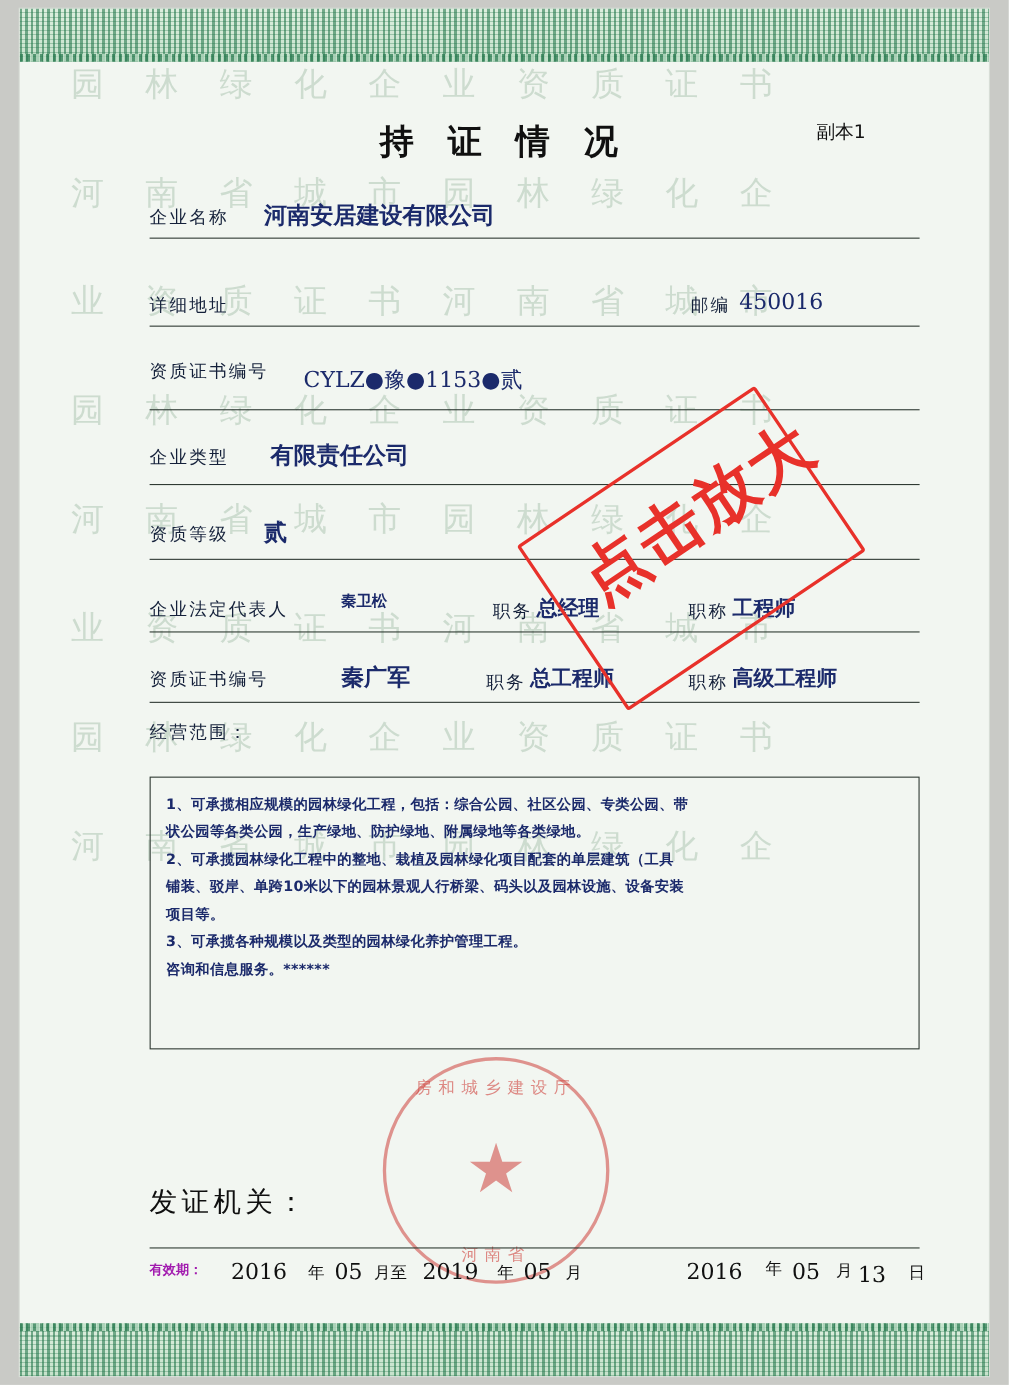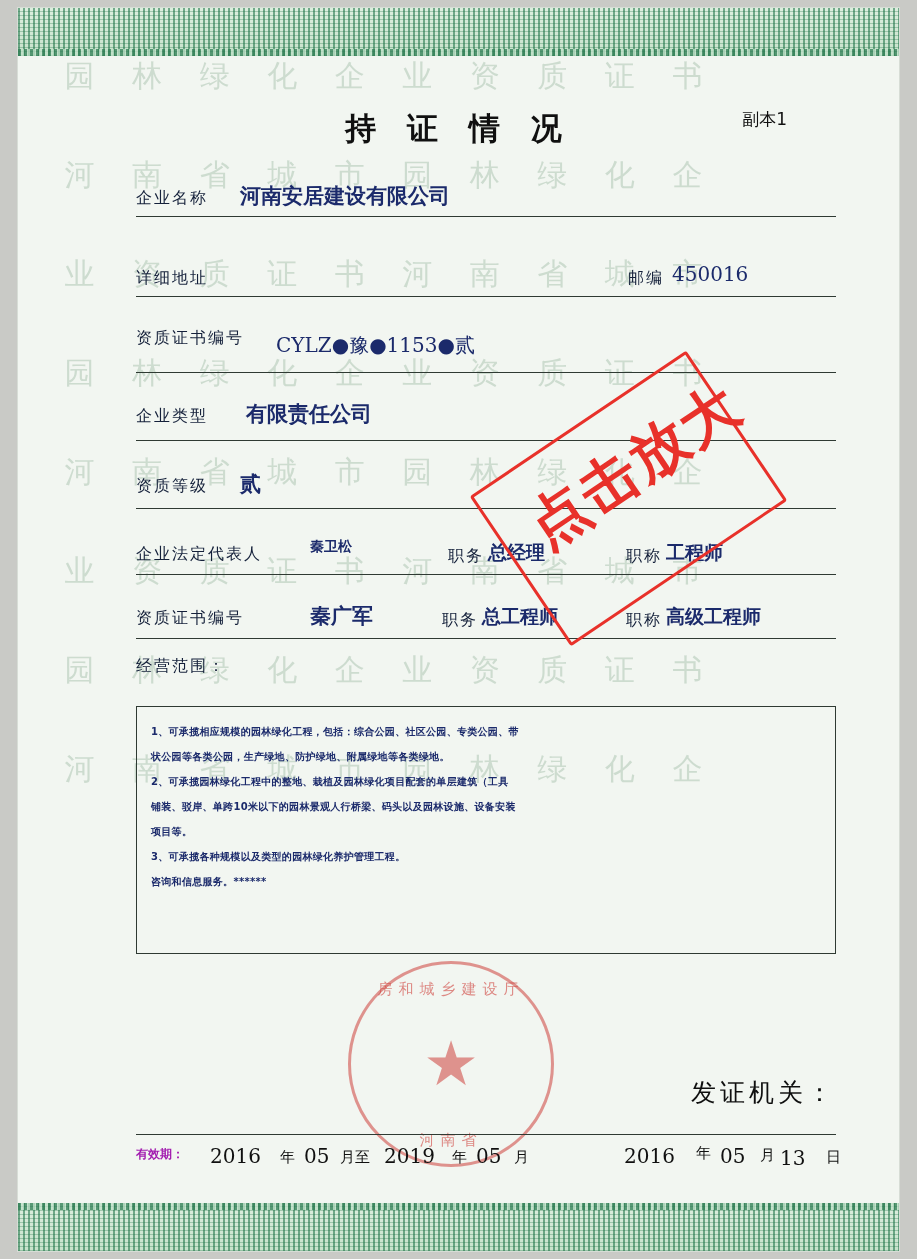--- a/index.html
+++ b/index.html
@@ -153,21 +153,21 @@
     left: 118px;
     top: 650px;
     width: 700px;
     height: 248px;
     border: 1px solid #2f3a33;
     box-sizing: border-box;
     padding: 12px 14px 0 14px;
   }
   .scope-line {
     font-family: "DejaVu Sans", sans-serif;
-    font-size: 10px;
+    font-size: 13px;
     line-height: 25px;
     color: #1b2a6b;
     font-weight: bold;
     letter-spacing: 0.3px;
   }
 
   
   .round-seal {
     position: absolute;
     left: 330px;
@@ -197,21 +197,21 @@
     letter-spacing: 6px;
   }
   .seal-text-top { top: 16px; }
   .seal-text-bottom { bottom: 14px; }
 
   .issuer {
     position: absolute;
     left: 118px;
     top: 1020px;
     width: 700px;
-    text-align: right;
+    text-align: left;
     font-family: "DejaVu Serif", serif;
     font-size: 25px;
     letter-spacing: 4px;
     color: #0f0f0f;
   }
 
   
   .valid-line {
     position: absolute;
     left: 118px;

